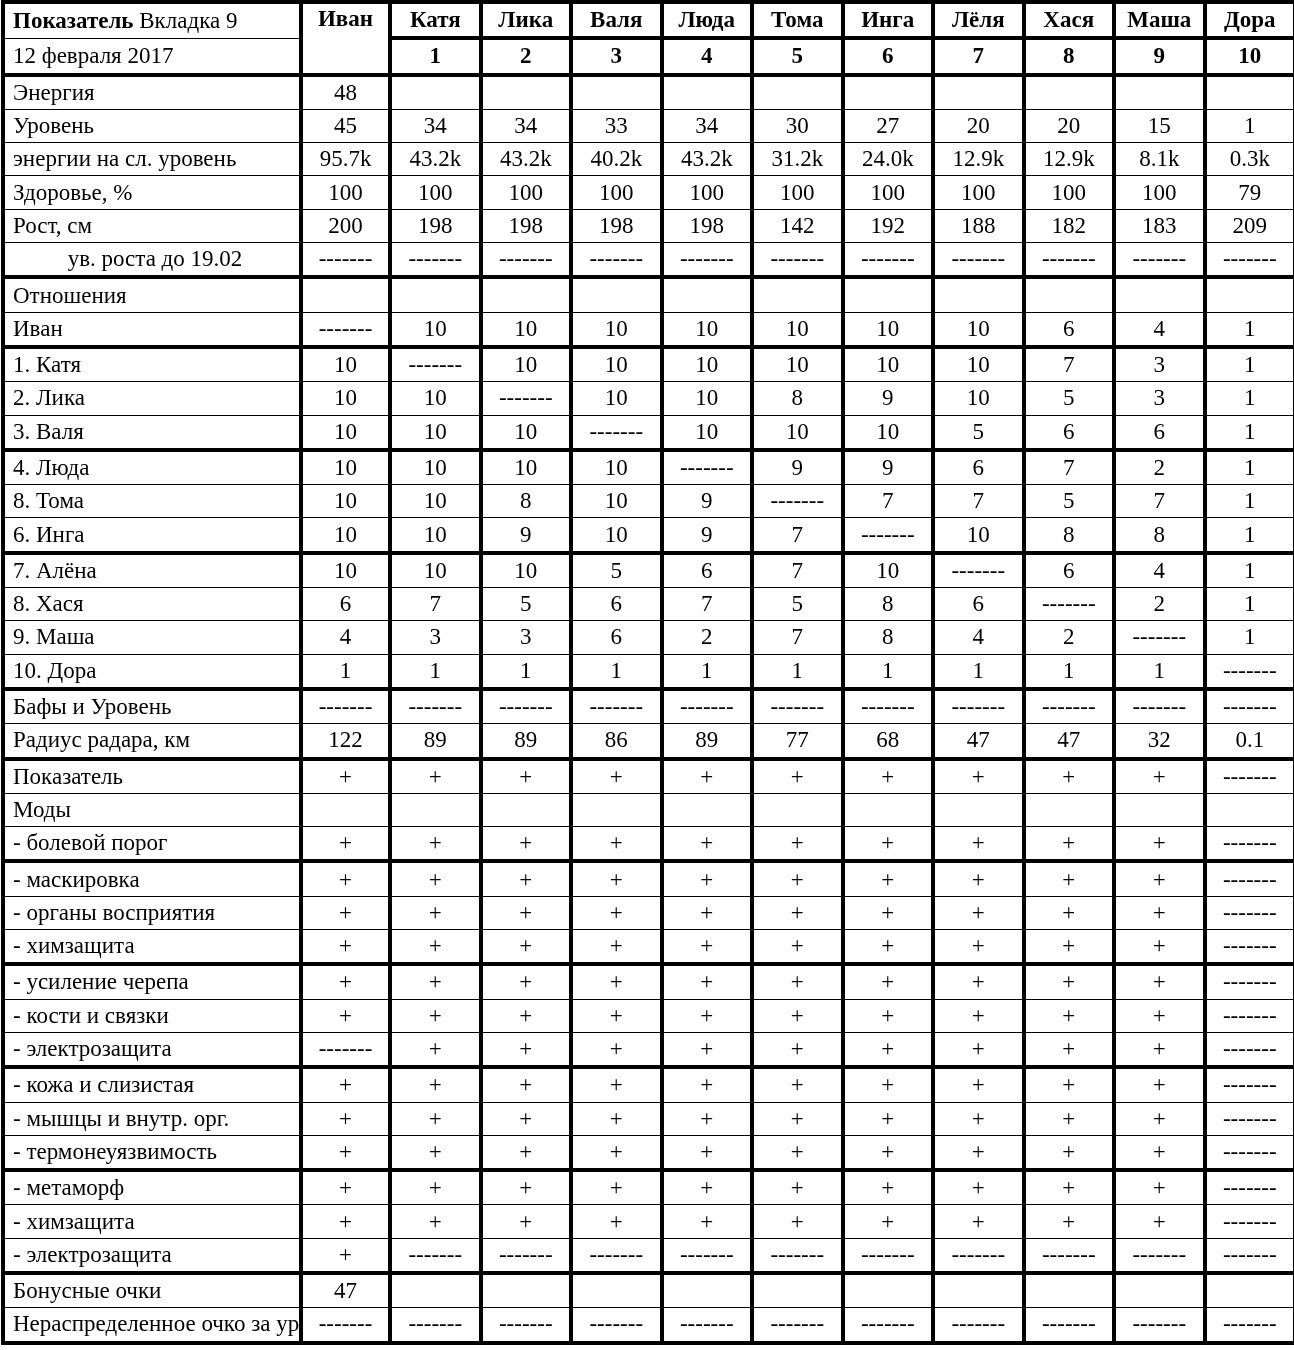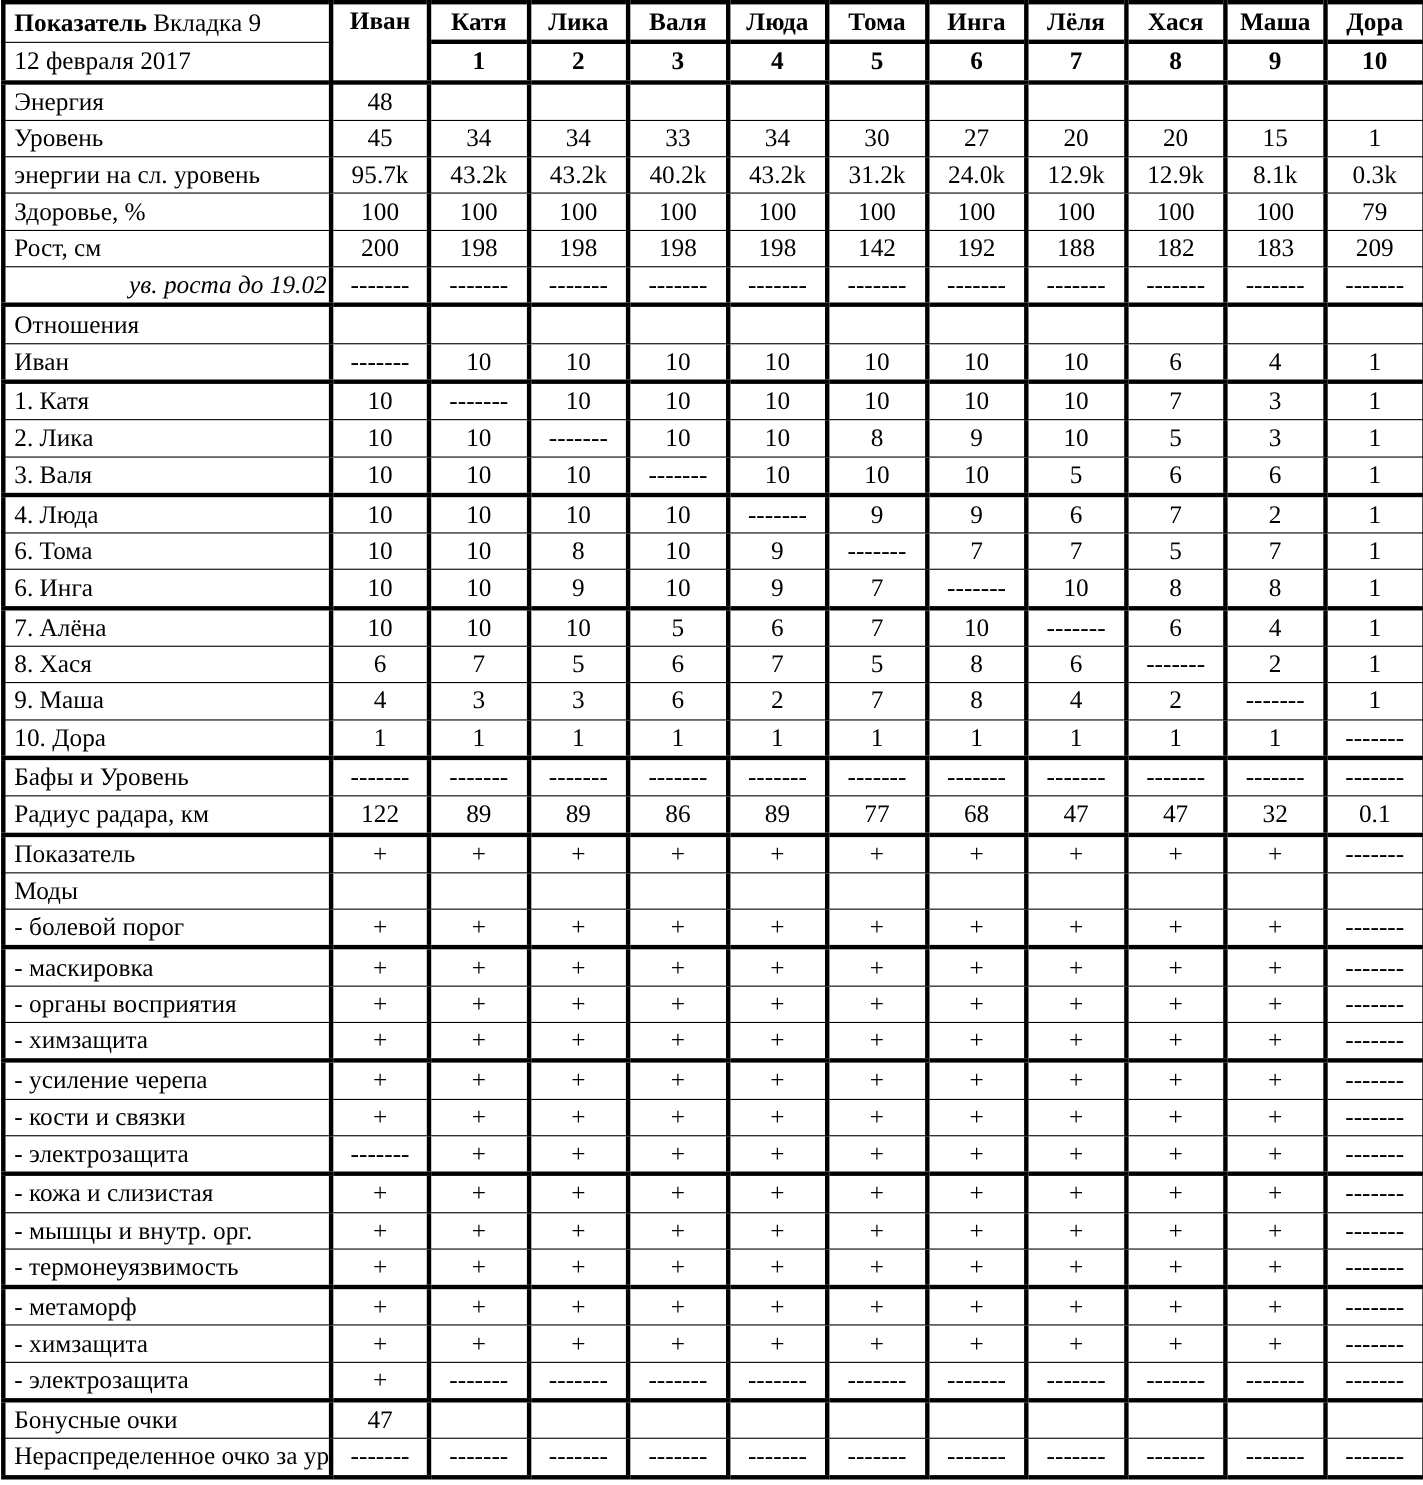--- a/index.html
+++ b/index.html
@@ -17,21 +17,21 @@
     border: 1px solid #000;
     padding: 0 4px;
     height: 32.3px;
     line-height: 30px;
     white-space: nowrap;
     overflow: hidden;
     text-align: center;
     vertical-align: middle;
   }
   table.sheet td.label { text-align: left; padding-left: 8px; }
-  table.sheet td.label.right { text-align: right; padding-right: 2px; font-style: italic; }
+  table.sheet td.label.right { text-align: center; padding-right: 2px; }
   .b { font-weight: bold; }
   
   table.sheet { border: 4px solid #000; }
   .tb { border-bottom: 4px solid #000 !important; }
   td.c { border-left: 4px solid #000 !important; }
   td.two-line { line-height: 32px; height: 64px; white-space: normal; }
   col.c0 { width: 298px; }
   col.c1 { width: 89px; }
   col.cn { width: 90.5px; }
 </style>
@@ -245,21 +245,21 @@
         <td class="c">10</td>
         <td class="c">-------</td>
         <td class="c">9</td>
         <td class="c">9</td>
         <td class="c">6</td>
         <td class="c">7</td>
         <td class="c">2</td>
         <td class="c">1</td>
       </tr>
       <tr>
-        <td class="label">6. Тома</td>
+        <td class="label">8. Тома</td>
         <td class="c">10</td>
         <td class="c">10</td>
         <td class="c">8</td>
         <td class="c">10</td>
         <td class="c">9</td>
         <td class="c">-------</td>
         <td class="c">7</td>
         <td class="c">7</td>
         <td class="c">5</td>
         <td class="c">7</td>

